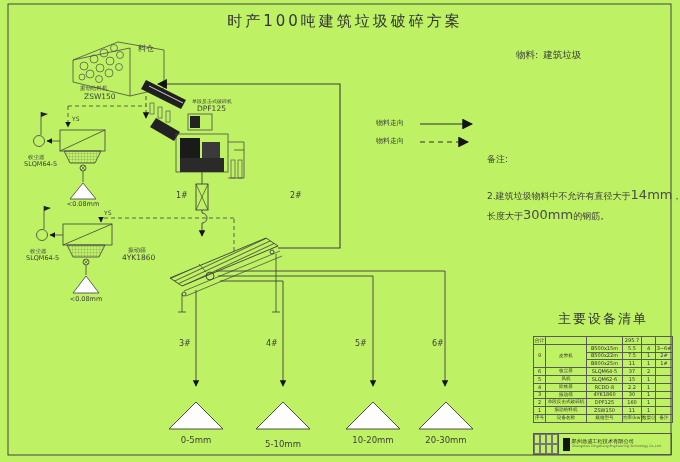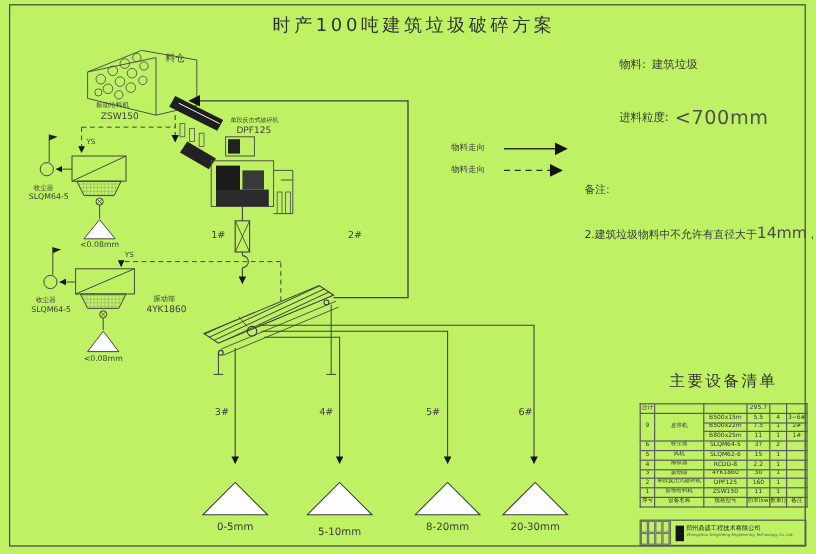--- a/index.html
+++ b/index.html
@@ -166,31 +166,30 @@
       <path d="M420,142 H468" stroke-dasharray="5,4" marker-end="url(#arrL)"></path>
     </g>
   </svg>
 
   <div class="lbl title c" style="left:180px;top:14px;width:330px">时产100吨建筑垃圾破碎方案</div>
 
   <div class="lbl" style="left:516px;top:46px">
     <span class="info-lab">物料:</span>
     <span class="info-lab">建筑垃圾</span>
   </div>
-  <div class="lbl" style="left:516px;top:90px">
-    <span class="info-lab">进料粒度:</span>
-    <span class="info-big">&lt;700mm</span>
-  </div>
 
   <div class="lbl fs7" style="left:376px;top:120px">物料走向</div>
   <div class="lbl fs7" style="left:376px;top:138px">物料走向</div>
 
   <div class="lbl note" style="left:487px;top:155px">备注:</div>
   <div class="lbl note" style="left:487px;top:188px">
     <span>2.建筑垃圾物料中不允许有直径大于</span><span class="big">14mm</span><span>，</span>
+  </div>
+  <div class="lbl note" style="left:487px;top:208px">
+    <span>长度大于</span><span class="big">300mm</span><span>的钢筋。</span>
   </div>
 
   <div class="lbl fs8" style="left:138px;top:45px">料仓</div>
   <div class="lbl fs55" style="left:80px;top:86px">振动给料机</div>
   <div class="lbl fs75" style="left:84px;top:93px">ZSW150</div>
   <div class="lbl fs5" style="left:192px;top:99px">单段反击式破碎机</div>
   <div class="lbl fs75" style="left:197px;top:105px">DPF125</div>
   <div class="lbl fs6" style="left:128px;top:247px">振动筛</div>
   <div class="lbl fs75" style="left:122px;top:254px">4YK1860</div>
   <div class="lbl fs55" style="left:28px;top:155px">收尘器</div>
@@ -204,21 +203,21 @@
 
   <div class="lbl fs8" style="left:176px;top:192px">1#</div>
   <div class="lbl fs8" style="left:290px;top:192px">2#</div>
   <div class="lbl fs8" style="left:179px;top:340px">3#</div>
   <div class="lbl fs8" style="left:266px;top:340px">4#</div>
   <div class="lbl fs8" style="left:355px;top:340px">5#</div>
   <div class="lbl fs8" style="left:432px;top:340px">6#</div>
 
   <div class="lbl fs85 c" style="left:168px;top:436px;width:56px">0-5mm</div>
   <div class="lbl fs85 c" style="left:255px;top:440px;width:56px">5-10mm</div>
-  <div class="lbl fs85 c" style="left:345px;top:436px;width:56px">8-20mm</div>
+  <div class="lbl fs85 c" style="left:345px;top:436px;width:56px">10-20mm</div>
   <div class="lbl fs85 c" style="left:418px;top:436px;width:56px">20-30mm</div>
 
   <div class="lbl tbl-title" style="left:558px;top:312px">主要设备清单</div>
   <table class="equip">
     <colgroup>
         <col style="width:12px">
         <col style="width:41px">
         <col style="width:36px">
         <col style="width:19px">
         <col style="width:14px">

